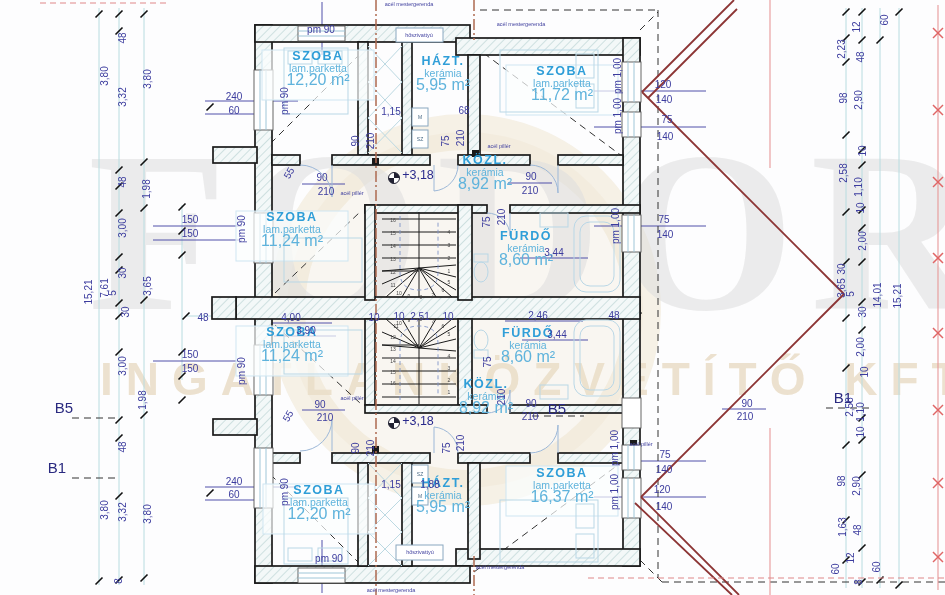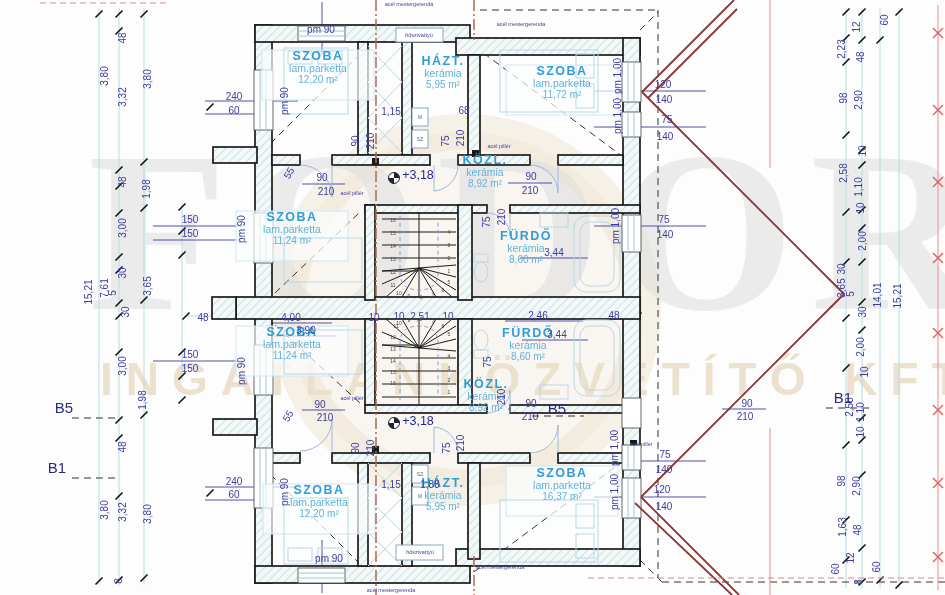--- a/index.html
+++ b/index.html
@@ -8,21 +8,21 @@
   .layer{position:absolute;left:0;top:0;width:945px;height:595px}
   
   .wm1{position:absolute;left:88px;top:118px;font-family:"Liberation Serif",serif;font-weight:bold;
        font-size:228px;line-height:1;letter-spacing:16px;color:#dedede;opacity:.55;white-space:nowrap}
   .wm2{position:absolute;left:100px;top:352px;font-family:"Liberation Sans",sans-serif;font-weight:bold;
        font-size:46px;letter-spacing:13px;color:#ebdfca;opacity:.9;white-space:nowrap}
   
   .room{position:absolute;transform:translate(-50%,-50%);text-align:center;line-height:11.5px;white-space:nowrap}
   .room .nm{font-size:12.5px;font-weight:bold;color:#2f9ed8;letter-spacing:1.5px}
   .room .fin{font-size:10.5px;color:#5fb3dc}
-  .room .ar{font-size:10px;color:#5fb3dc}
+  .room .ar{font-size:16px;color:#5fb3dc}
   .dim{position:absolute;font-size:10px;color:#3c3c9e;white-space:nowrap}
   .note{position:absolute;font-size:5.5px;color:#4343a0;white-space:nowrap;transform:translate(-50%,-50%)}
   .sec{position:absolute;font-size:15px;color:#2a2a80;white-space:nowrap;transform:translate(-50%,-50%)}
   .lvl{position:absolute;font-size:12.5px;color:#2a2a8c;white-space:nowrap;transform:translate(-50%,-50%)}
   .stp{position:absolute;font-size:5px;color:#444;transform:translate(-50%,-50%)}
   .app{position:absolute;font-size:5px;color:#4a6a85;transform:translate(-50%,-50%)}
 </style>
 </head>
 <body>
 

